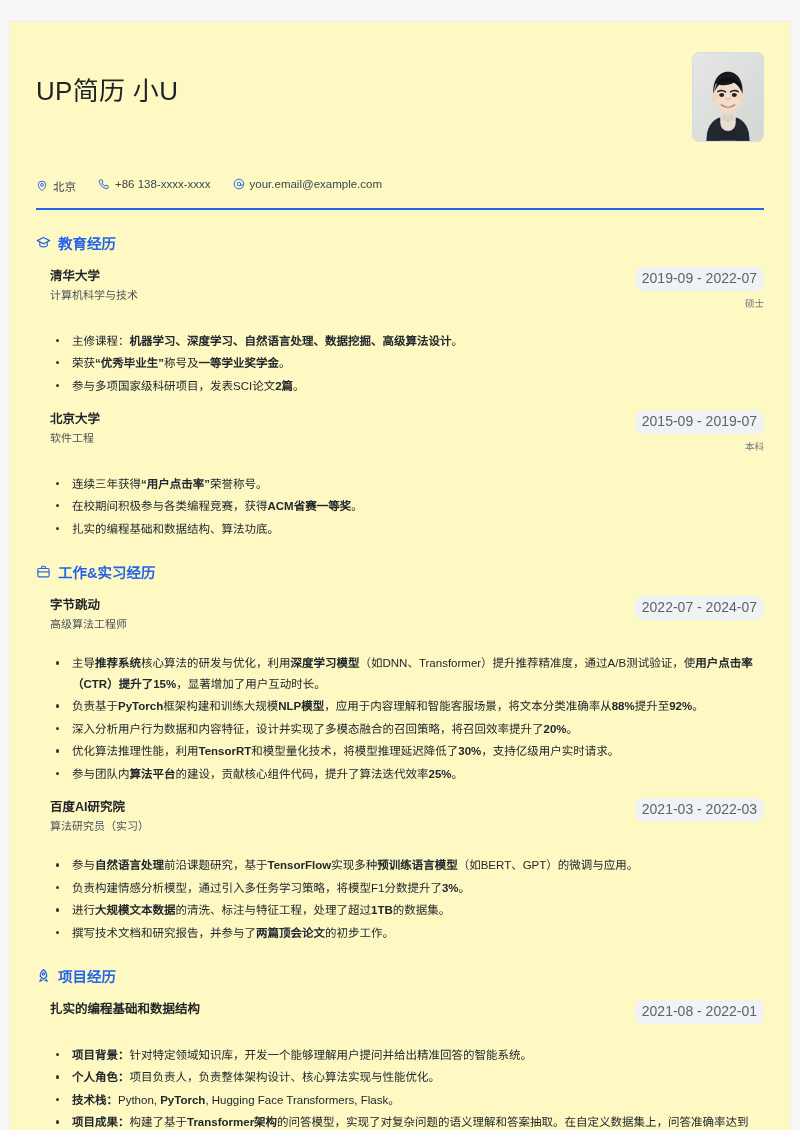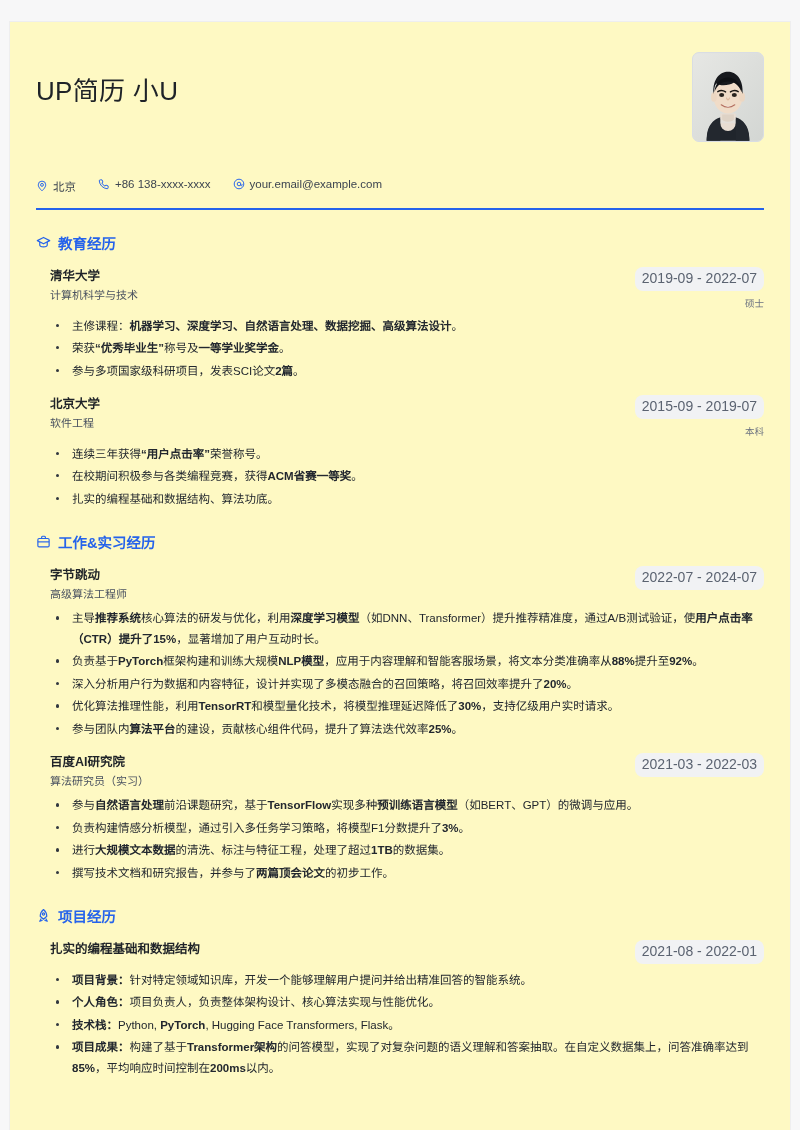--- a/index.html
+++ b/index.html
@@ -77,21 +77,21 @@
     font-size: 14px;
     color: #5b6371;
     background: #f1f2f4;
     border-radius: 8px;
     padding: 2px 7px;
     line-height: 1.4;
     white-space: nowrap;
   }
   .degree { font-size: 9.5px; color: #6b7280; margin-top: 5px; }
 
-  ul.bullets { list-style: none; margin-top: 6px; }
+  ul.bullets { list-style: none; margin-top: 21px; }
   ul.bullets li {
     position: relative;
     padding-left: 22px;
     font-size: 11.5px;
     line-height: 1.78;
     color: #22272e;
     margin-bottom: 2px;
   }
   ul.bullets li::before {
     content: "";

